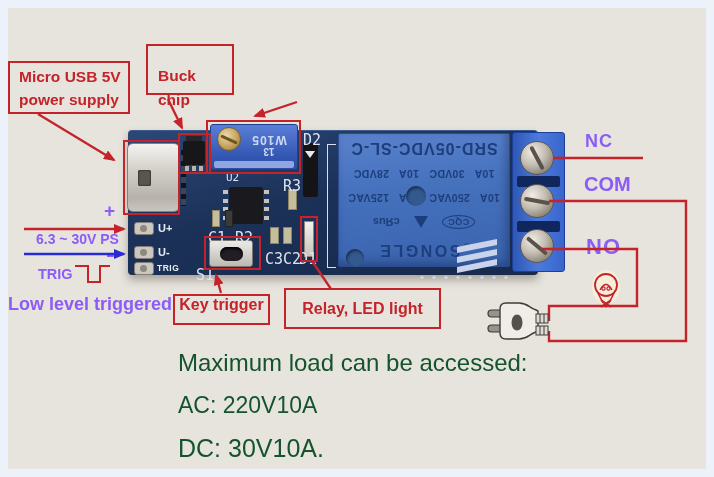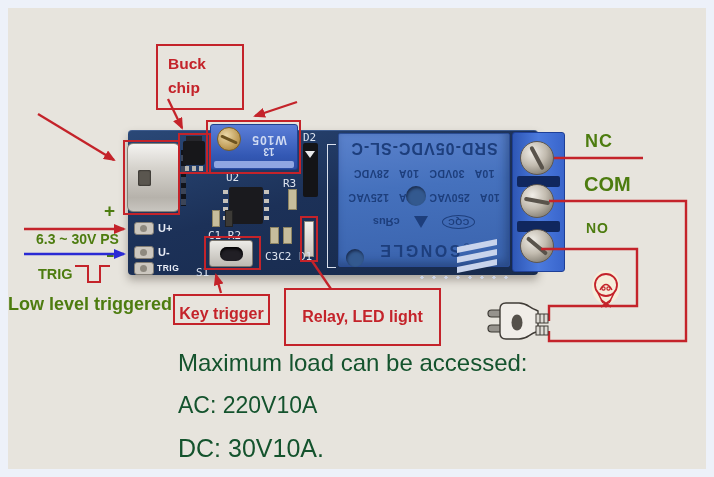--- a/index.html
+++ b/index.html
@@ -38,21 +38,21 @@
   .s1b{left:209px;top:240px;width:44px;height:27px;background:linear-gradient(180deg,#ecebe7,#bdb9b2);border:1px solid #7b766e;border-radius:3px}
   .s1b::after{content:"";position:absolute;left:10px;top:6px;width:23px;height:14px;background:#211f25;border-radius:7px;box-shadow:inset 0 2px 3px #000}
   .bracket{left:327px;top:144px;width:9px;height:124px;border-left:1.5px solid #d9dfec;border-top:1.5px solid #d9dfec;border-bottom:1.5px solid #d9dfec}
   .vias{left:420px;top:275px;width:96px;height:5px;background:radial-gradient(circle 1.7px at 2px 2.5px,#ccd3e3 0 1.6px,transparent 1.8px);background-size:12px 5px;background-repeat:repeat-x}
   .pad{width:20px;height:13px;background:#ccc7bf;border:1px solid #837e75;border-radius:3px}
   .pad::after{content:"";position:absolute;left:5px;top:2px;width:7px;height:7px;border-radius:50%;background:#8e897f}
   .pad1{left:134px;top:222px}.pad2{left:134px;top:246px}.pad3{left:134px;top:262px}
   .pinlab{color:#e9edf6;font-weight:bold;font-size:11px;z-index:2}
   .pl1{left:158px;top:222px}.pl2{left:158px;top:246px}
   .pl3{left:157px;top:263px;font-size:8.5px;letter-spacing:.5px}
-  .silk{color:#dde3ee;font-family:"DejaVu Sans Mono",monospace;font-size:11px;z-index:2}
+  .silk{color:#dde3ee;font-family:"DejaVu Sans Mono",monospace;font-size:15px;z-index:2}
   .sk-u2{left:226px;top:171px;font-size:11px}
   .sk-c1r2{left:208px;top:229px}
   .sk-r3{left:283px;top:177px}
   .sk-c3c2{left:265px;top:250px}
   .sk-d1{left:299px;top:250px}
   .sk-d2{left:303px;top:131px}
   .sk-s1{left:196px;top:266px}
 
   
   .relay{left:338px;top:133px;width:172px;height:134px;background:linear-gradient(175deg,#5b82cc,#4571bd 40%,#3a63ad);border:1px solid #2a4c93;border-radius:2px;box-shadow:inset -3px -4px 8px rgba(10,25,60,.35)}
@@ -81,40 +81,40 @@
   .outl{border:2px solid #c4232a;z-index:3}
   .o-usb{left:123px;top:140px;width:57px;height:75px}
   .o-buck{left:178px;top:133px;width:33px;height:41px}
   .o-pot{left:206px;top:120px;width:95px;height:54px}
   .o-s1{left:204px;top:236px;width:57px;height:34px}
   .o-d1{left:300px;top:216px;width:18px;height:46px}
 
   
   .ann{border:2px solid #c4232a;color:#c4232a;z-index:4;font-weight:bold}
   .b-usb{left:8px;top:61px;width:122px;height:53px;padding:2px 0 0 9px;font-size:15.5px;line-height:23px}
-  .b-buck{left:156px;top:44px;width:88px;height:66px;padding:6px 0 0 10px;font-size:15.5px;line-height:24px}
+  .b-buck{left:146px;top:44px;width:88px;height:51px;padding:18px 0 0 10px;font-size:15.5px;line-height:24px}
   .b-pot{left:248px;top:38px;width:263px;height:64px;font-size:15.5px;text-align:center;padding-top:7px}
   .b-pot .l2{margin-top:6px;display:flex;align-items:center;justify-content:center}
-  .b-key{left:173px;top:294px;width:97px;height:31px;display:flex;align-items:flex-end;justify-content:center;font-size:16px}
-  .b-relay{left:284px;top:288px;width:157px;height:58px;display:flex;align-items:center;justify-content:center;font-size:16px}
+  .b-key{left:173px;top:294px;width:97px;height:31px;display:flex;align-items:flex-start;justify-content:center;font-size:16px}
+  .b-relay{left:284px;top:288px;width:157px;height:41px;display:flex;align-items:center;justify-content:center;font-size:16px}
   .harrow{display:inline-block;position:relative;height:3px;background:#c4232a;margin:0 2px}
   .ha-l{width:30px}.ha-r{width:24px}
   .ha-l::before{content:"";position:absolute;left:-2px;top:-5px;border-top:6.5px solid transparent;border-bottom:6.5px solid transparent;border-right:11px solid #c4232a}
   .ha-r::before{content:"";position:absolute;right:-2px;top:-5px;border-top:6.5px solid transparent;border-bottom:6.5px solid transparent;border-left:11px solid #c4232a}
 
   
-  .rtxt{color:#4d7c0f;font-weight:bold;z-index:4;white-space:nowrap}
+  .rtxt{color:#8b5cf6;font-weight:bold;z-index:4;white-space:nowrap}
   .t-plus{left:104px;top:200px;font-size:19px}
   .t-minus{left:106px;top:238px;font-size:26px}
   .t-ps{left:36px;top:231px;font-size:14px}
   .t-trig{left:38px;top:266px;font-size:14.5px}
   .t-low{left:8px;top:294px;font-size:18px}
   .t-nc{left:585px;top:131px;font-size:18px;letter-spacing:1px}
   .t-com{left:584px;top:173px;font-size:20px}
-  .t-no{left:586px;top:220px;font-size:14px;letter-spacing:1px}
+  .t-no{left:586px;top:234px;font-size:22px;letter-spacing:1px}
   .note{color:#14532d;z-index:4;white-space:nowrap}
   .n1{left:178px;top:349px;font-size:24px}
   .n2{left:178px;top:392px;font-size:23px}
   .n3{left:178px;top:434px;font-size:25px}
 
   #overlay{position:absolute;left:0;top:0;z-index:6;pointer-events:none}
 </style>
 </head>
 <body>
 
@@ -182,20 +182,24 @@
   <div class="abs screw scw1"></div>
   <div class="abs screw scw2"></div>
   <div class="abs screw scw3"></div>
 
   <div class="abs outl o-usb"></div>
   <div class="abs outl o-buck"></div>
   <div class="abs outl o-pot"></div>
   <div class="abs outl o-s1"></div>
   <div class="abs outl o-d1"></div>
 
+  <div class="abs ann b-usb">
+    <div>Micro USB 5V</div>
+    <div>power supply</div>
+  </div>
   <div class="abs ann b-buck">
     <div>Buck chip</div>
   </div>
   <div class="abs ann b-key">
     <span>Key trigger</span>
   </div>
   <div class="abs ann b-relay">
     <span>Relay, LED light</span>
   </div>
 

